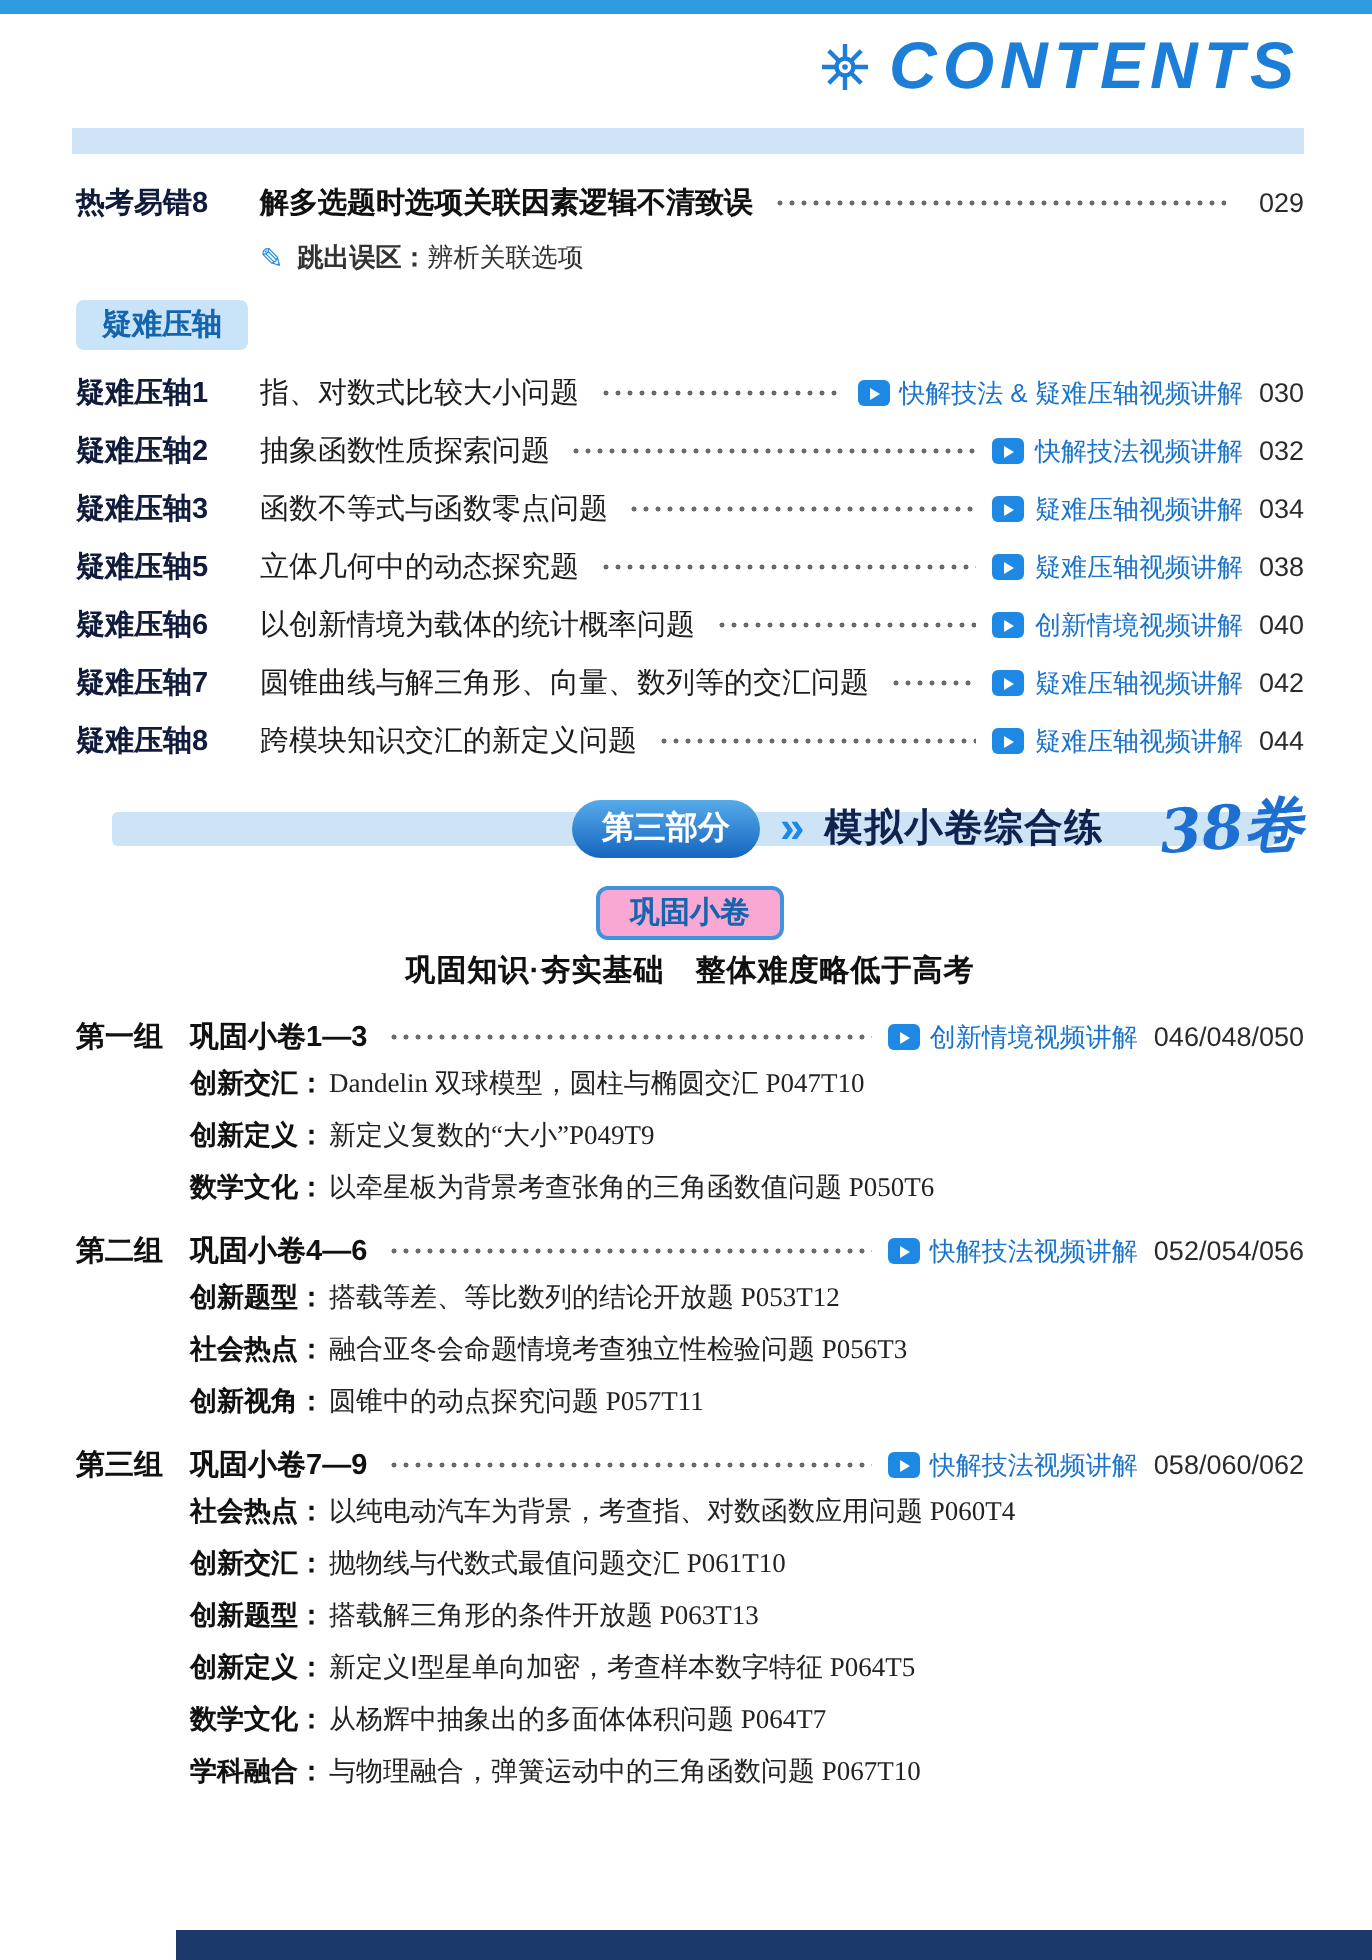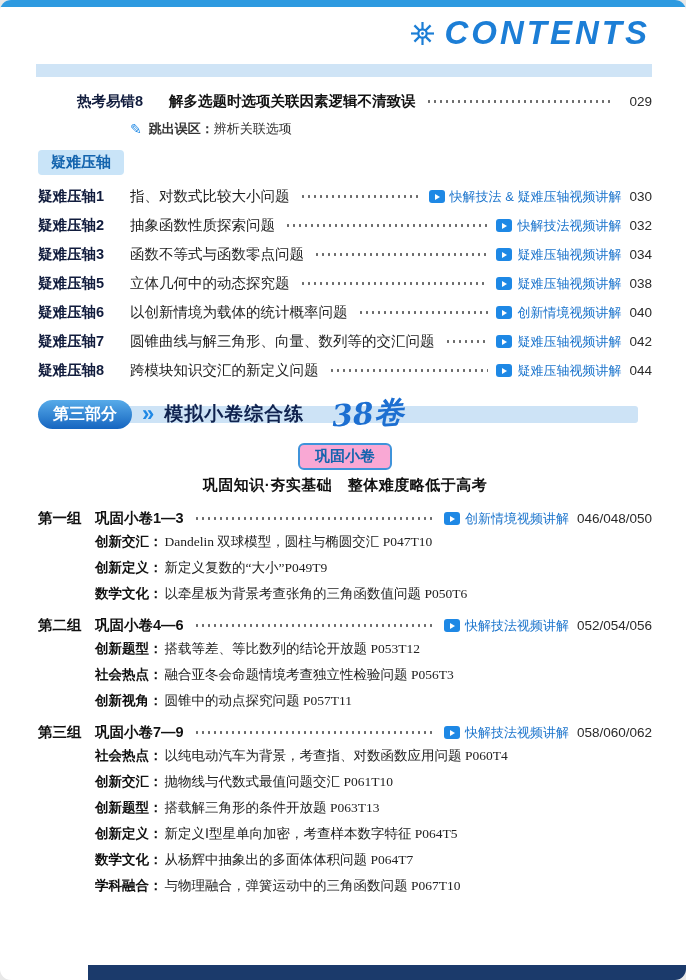--- a/index.html
+++ b/index.html
@@ -1,32 +1,32 @@
 <!DOCTYPE html>
 <html><head>
 <meta charset="utf-8">
 <style>
   * { box-sizing: border-box; margin: 0; padding: 0; }
   html,body { background:#e8e8e8; }
   .page {
     width: 686px; height: 980px; position: relative; background: #ffffff;
-    font-family: "Liberation Sans", sans-serif; overflow: hidden; margin: 0 auto; border-radius: 11px;
+    font-family: "Liberation Sans", sans-serif; overflow: hidden; margin: 0 auto;
   }
   .top-strip { position:absolute; top:0; left:0; right:0; height:7px; background:#2e9ae0; }
   .header { position:absolute; top:14px; right:36px; display:flex; align-items:center; gap:9px; }
   .contents-title {
     font-size:33px; font-weight:800; color:#1c7ed6; letter-spacing:3px; font-style:italic;
   }
   .header-icon { display:inline-flex; }
   .header-bar { position:absolute; top:64px; left:36px; right:34px; height:13px; background:#cfe4f6; }
 
   .content { position:absolute; top:86px; left:38px; right:34px; }
 
   .toc-row { display:flex; align-items:center; height:29px; font-size:14.5px; }
-  .hot-row { height:30px;margin-left:39px; }
+  .hot-row { height:30px; }
   .row-label { width:92px; flex:0 0 92px; font-weight:bold; color:#111c3d; font-size:14.5px; }
   .row-title { color:#1d1d1d; white-space:nowrap; }
   .row-title.bold { font-weight:bold; color:#111; }
   .leader {
     flex:1 1 auto; height:5px; margin:0 8px 0 10px; align-self:center;
     background-image: radial-gradient(circle, #6b6b6b 1.1px, transparent 1.4px);
     background-size:6px 5px; background-repeat:repeat-x; background-position:left center;
     min-width:14px;
   }
   .play-icon {
@@ -45,21 +45,21 @@
   .tip-tag { font-weight:bold; color:#333; font-family:"Liberation Serif", serif; }
   .tip-text { font-family:"Liberation Serif", serif; color:#333; }
 
   .badge-wrap { margin-top:8px; height:26px; }
   .section-badge {
     display:inline-block; background:#c9e4f8; color:#1464ae; font-weight:bold;
     padding:3px 13px; border-radius:4px; font-size:15px;
   }
   .items { margin-top:6px; }
 
-  .part3-band { position:relative; height:34px; display:flex; align-items:center; justify-content:flex-start; gap:10px; margin-top:12px; }
+  .part3-band { position:relative; height:34px; display:flex; align-items:center; justify-content:flex-end; gap:10px; margin-top:12px; }
   .band-bg { position:absolute; left:18px; right:14px; top:9px; height:17px; background:#cde3f6; border-radius:3px; }
   .part3-badge {
     position:relative; z-index:1; background:linear-gradient(180deg,#57abe9,#1565c0);
     color:#fff; border-radius:15px; padding:4px 15px; font-weight:bold; font-size:16px;
   }
   .part3-arrow { position:relative; z-index:1; color:#1e88e5; font-weight:bold; font-size:22px; line-height:1; }
   .part3-title { position:relative; z-index:1; color:#10234f; font-weight:bold; font-size:19px; letter-spacing:1px; }
   .part3-script {
     position:relative; z-index:1; font-family:"DejaVu Serif", serif; font-style:italic; font-weight:bold;
     font-size:30px; color:#1d6fd1; margin-left:18px; transform:rotate(-4deg);

